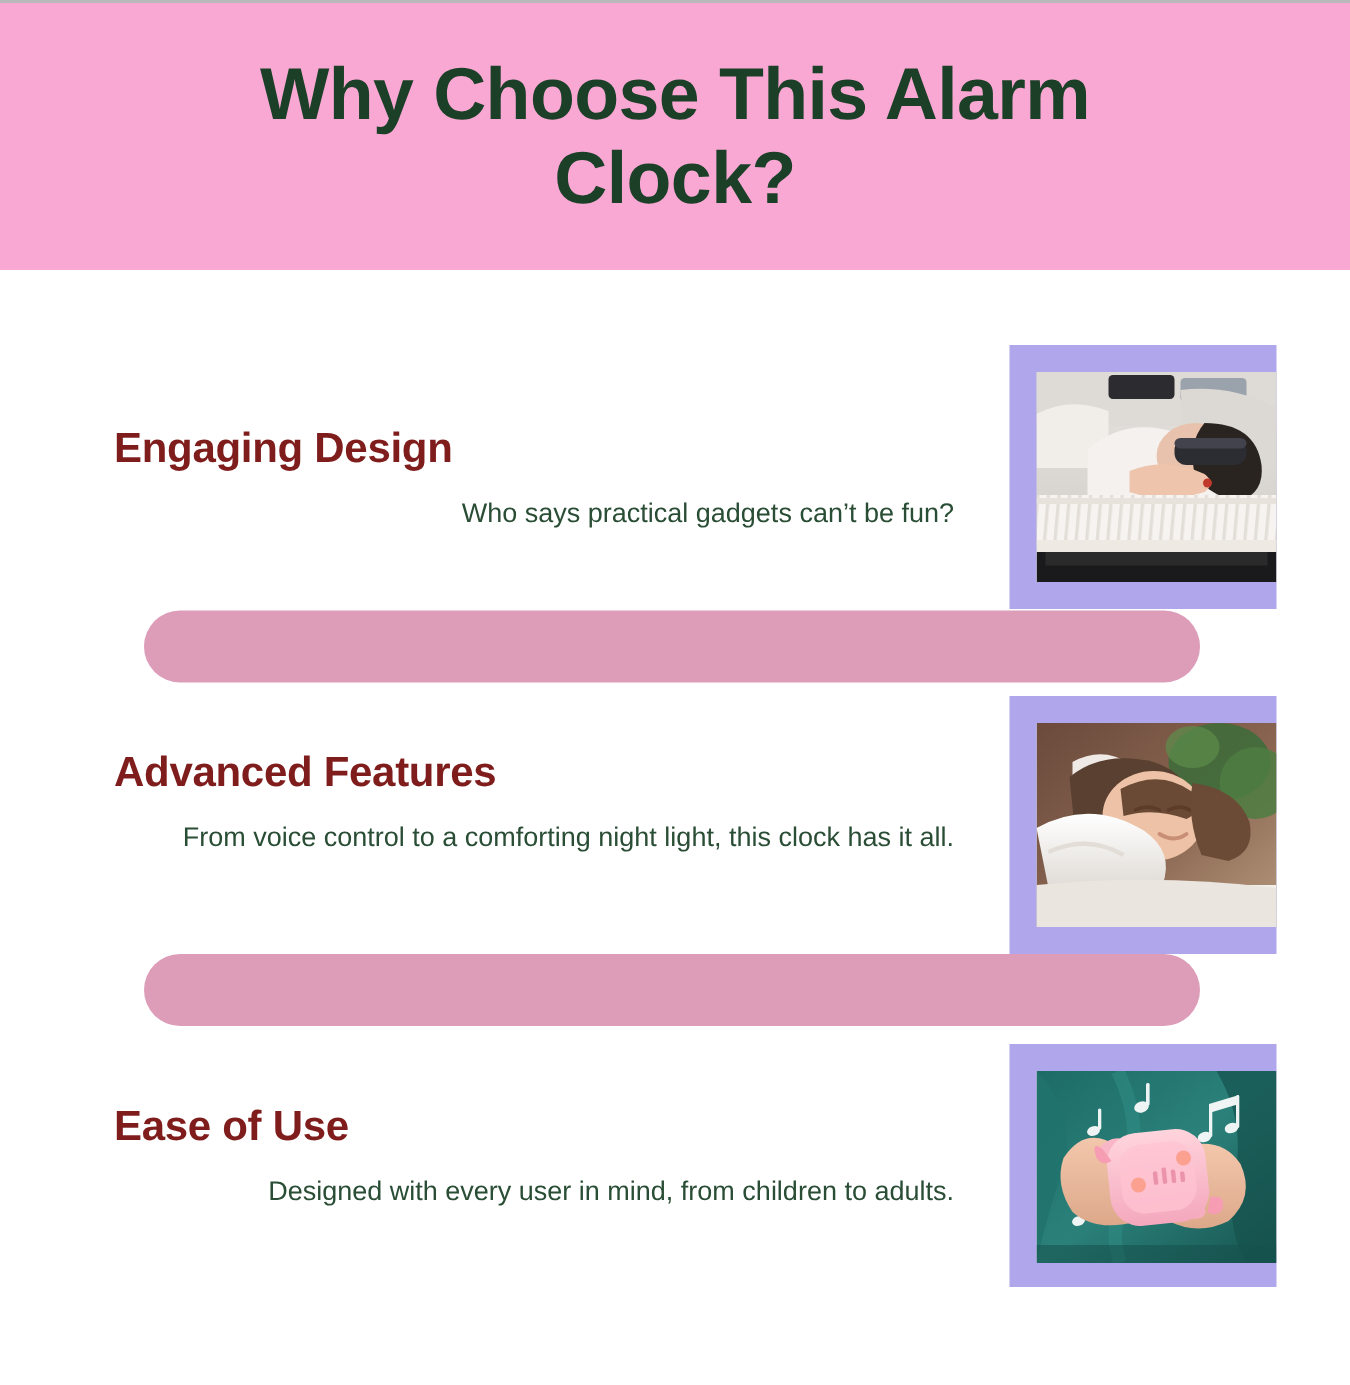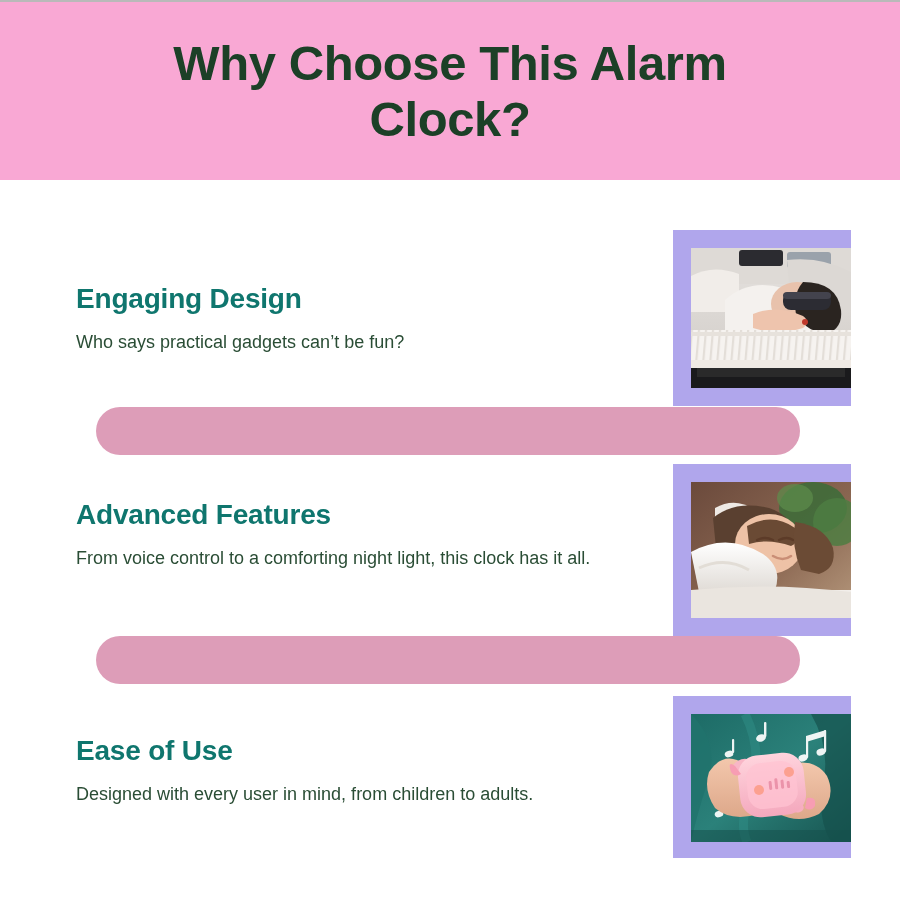--- a/index.html
+++ b/index.html
@@ -89,33 +89,34 @@
     position: absolute;
     left: 76px;
     width: 570px;
   }
   .section-1 { top: 282px; }
   .section-2 { top: 498px; }
   .section-3 { top: 734px; }
 
   .section-heading {
     margin: 0 0 14px 0;
-    color: #0f766e;
+    color: #7f1d1d;
     font-size: 28px;
     font-weight: bold;
     letter-spacing: -0.2px;
     line-height: 1.1;
   }
   .section-body {
     margin: 0;
     color: #2a4d35;
     font-size: 18px;
     font-weight: normal;
     line-height: 1.5;
     max-width: 560px;
+    text-align: right;
   }
 </style>
 </head>
 <body>
 
 <div class="poster">
 
   <div class="header-band">
     <h1 class="header-title">Why Choose This Alarm Clock?</h1>
   </div>

